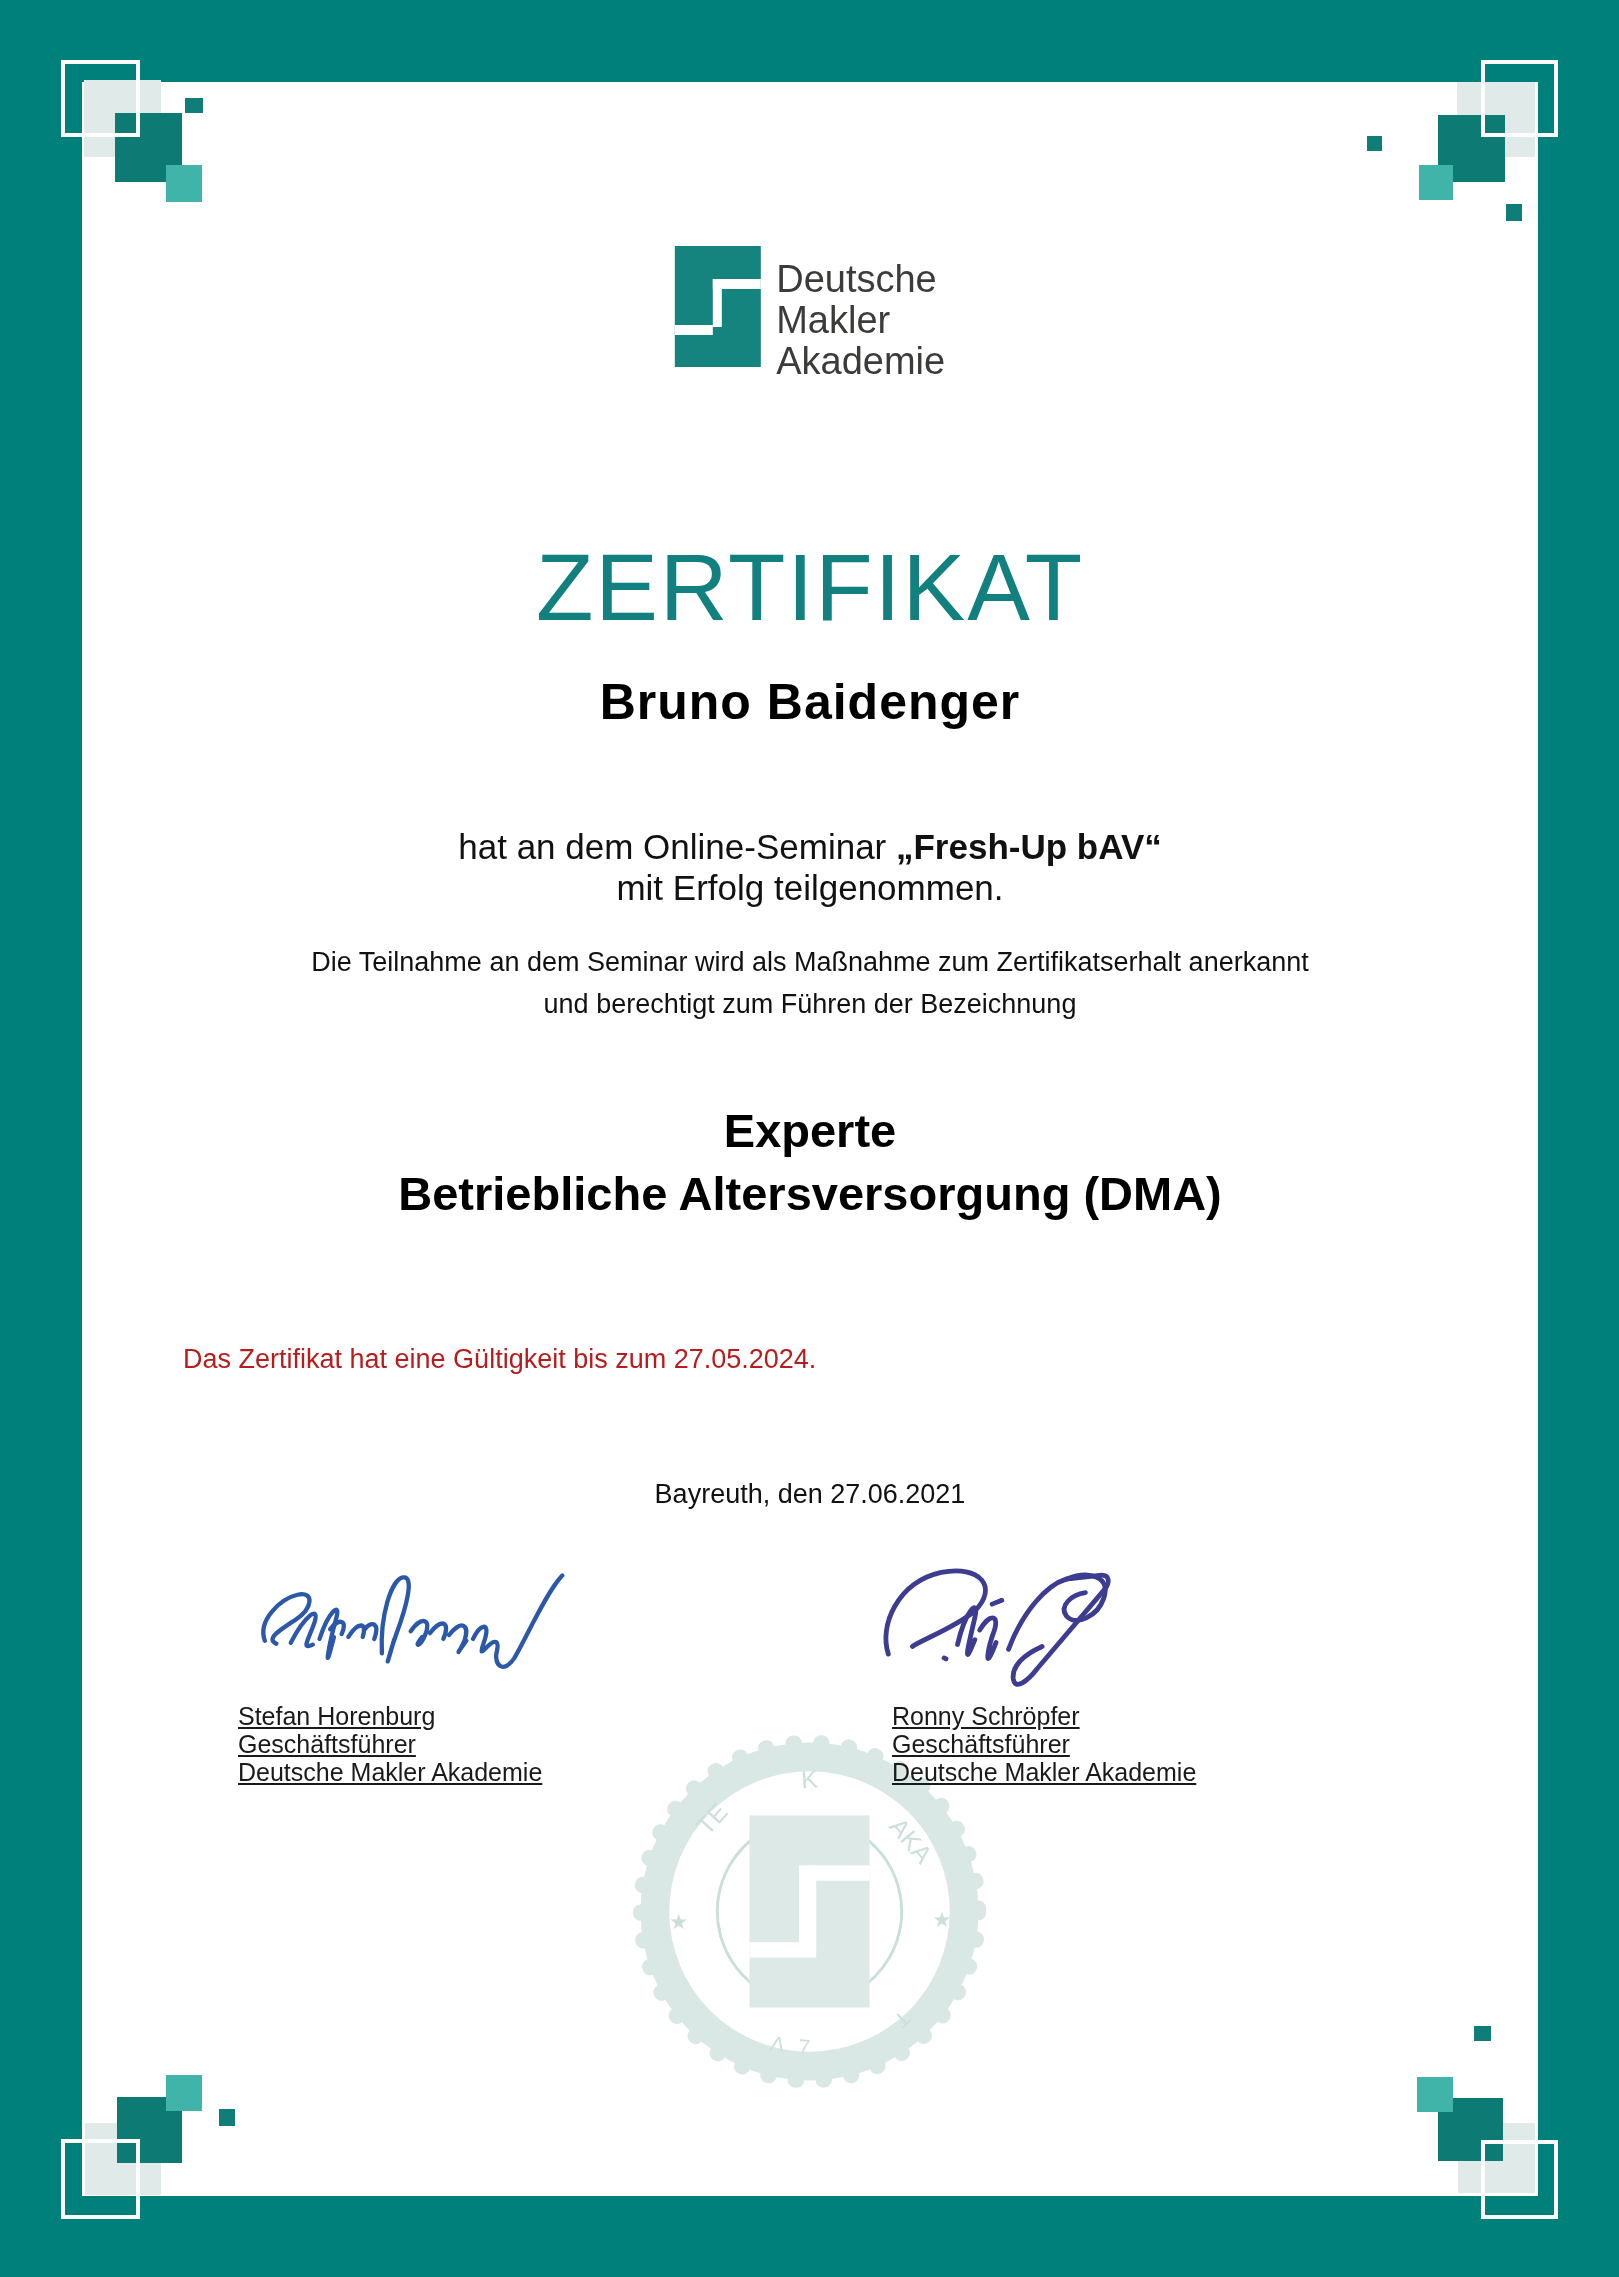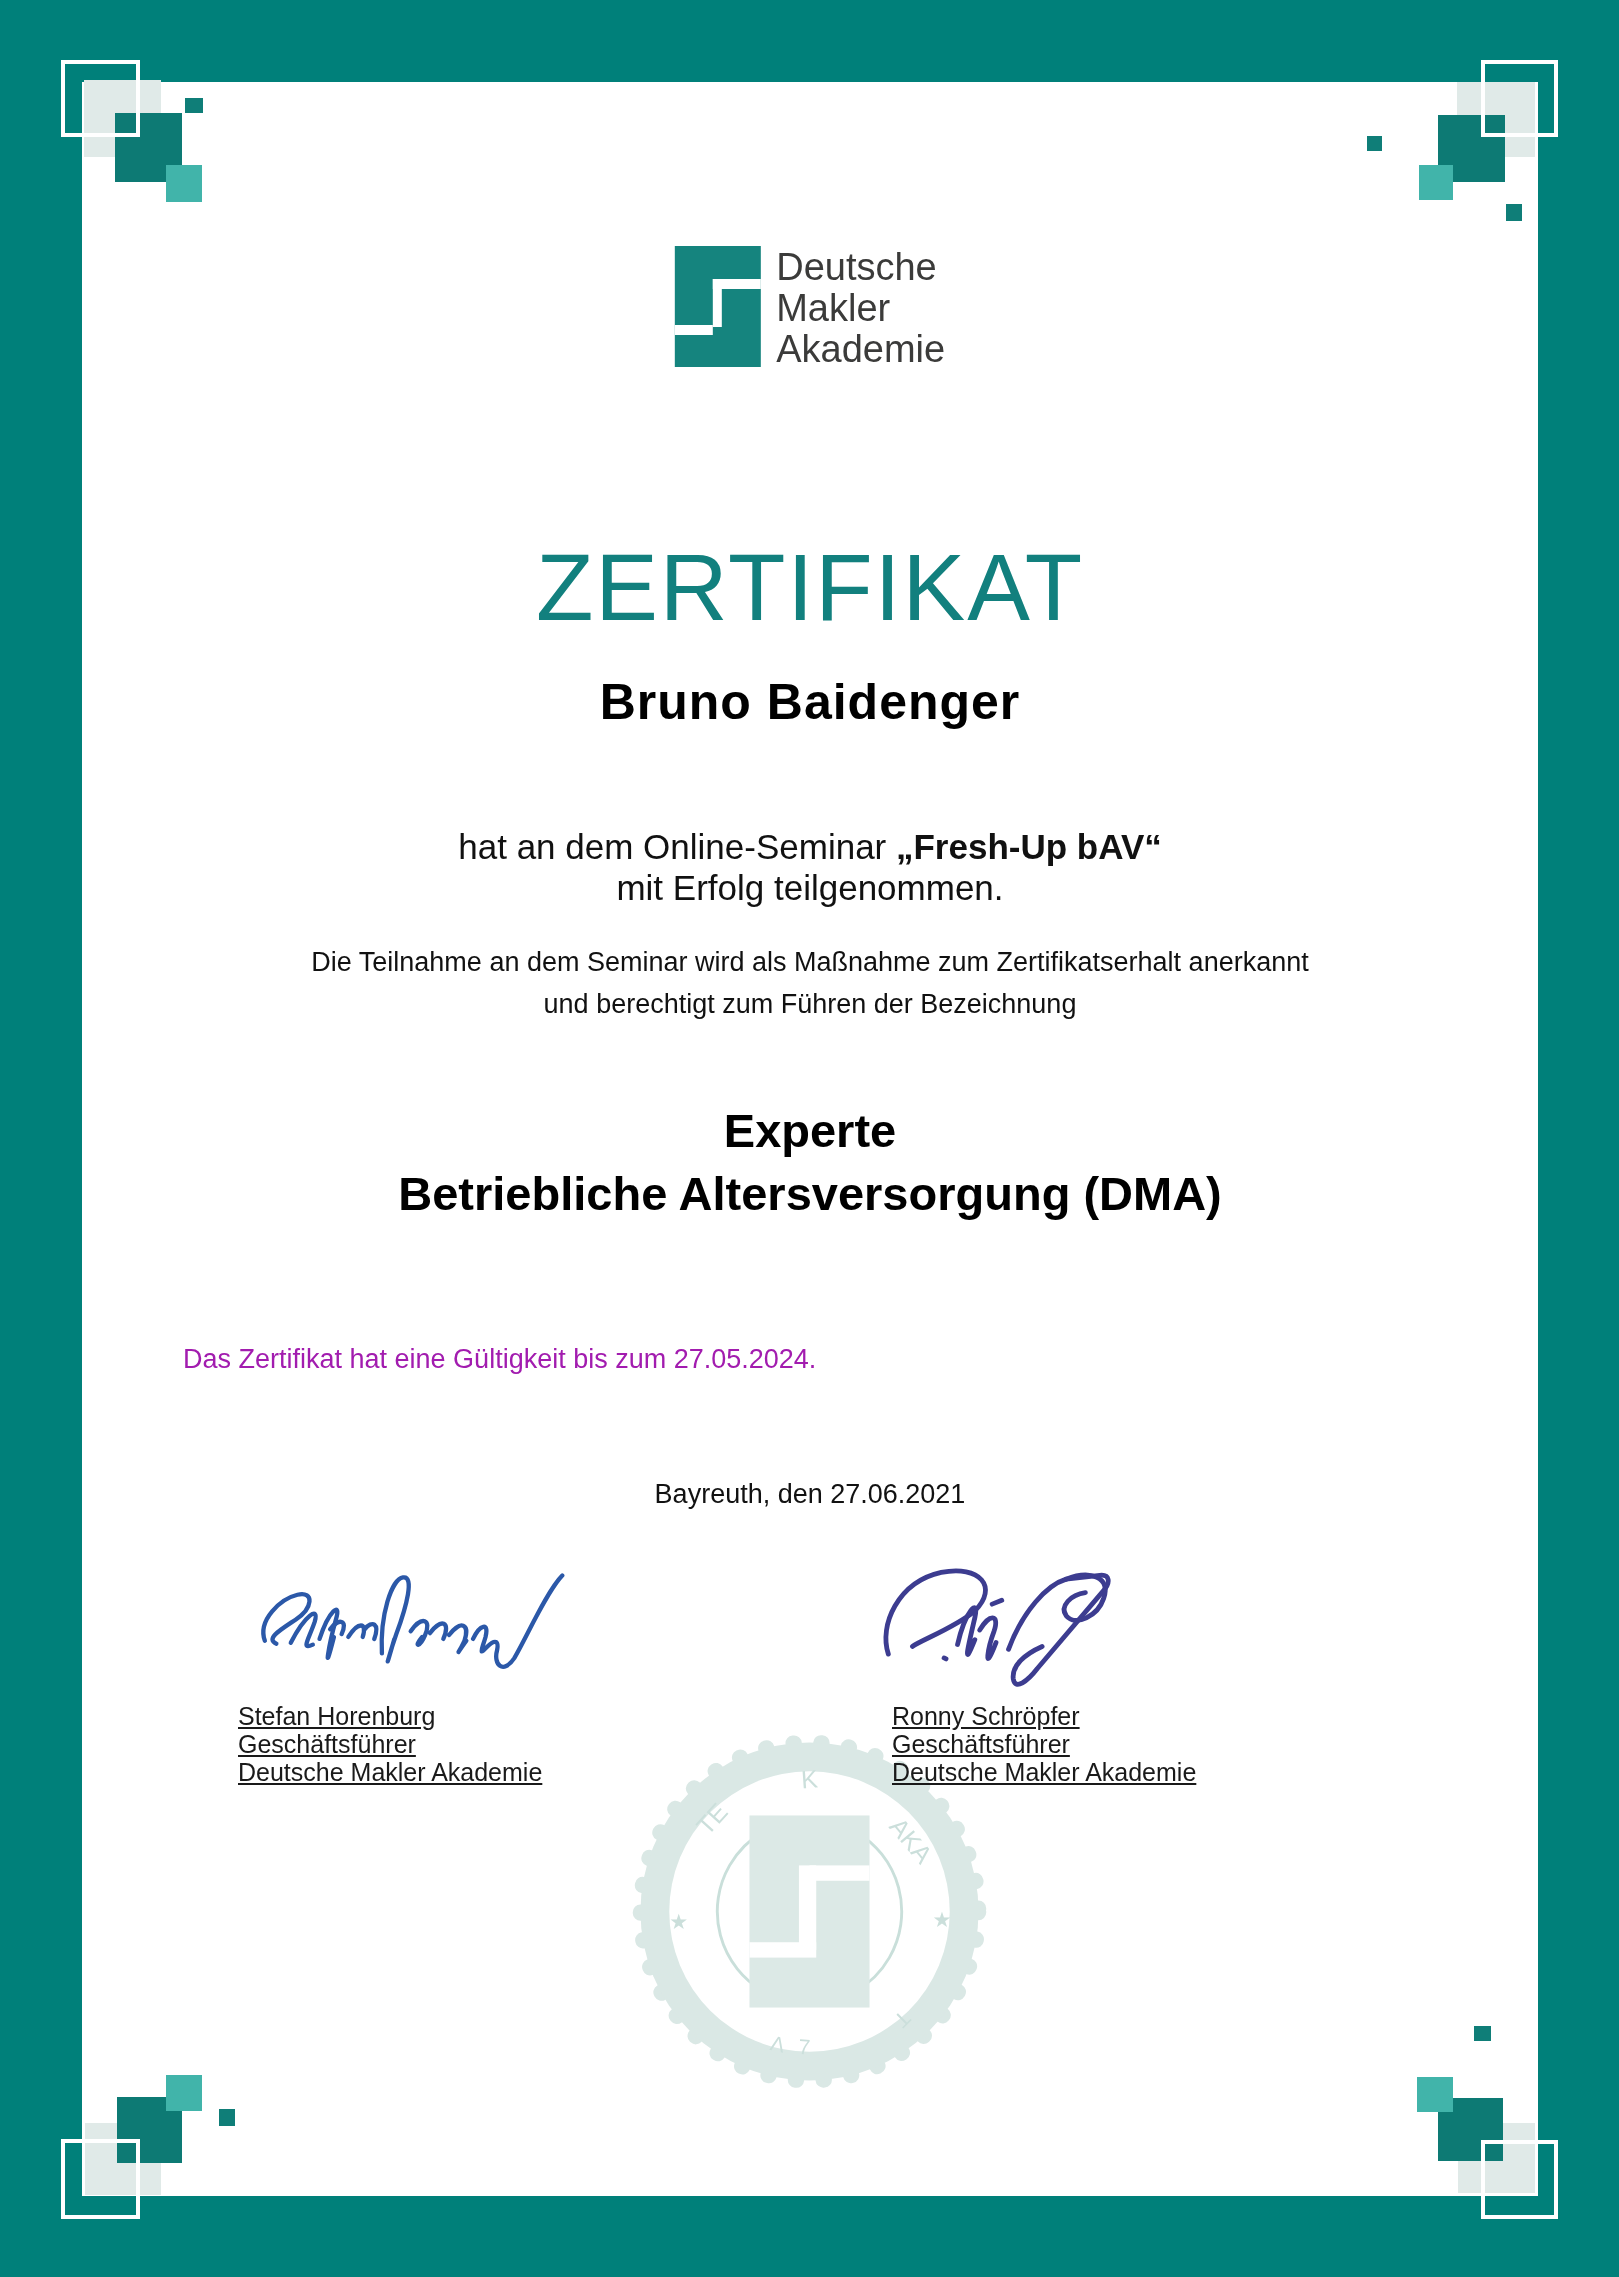--- a/index.html
+++ b/index.html
@@ -17,29 +17,29 @@
   .sq-tiny{background:#0F7E78;}
   .sq-outline{border:4.8px solid #ffffff;background:transparent;box-sizing:border-box;z-index:3;}
 
   
   .logo{position:absolute;top:246px;left:50%;transform:translateX(-50%);display:flex;gap:15.4px;z-index:4;}
   .logo-mark{position:relative;width:86px;height:121px;background:#15847E;}
   .logo-mark .cut{position:absolute;background:#ffffff;}
   .cut-h1{left:44%;top:27%;width:56%;height:8.5%;}
   .cut-v {left:44%;top:27%;width:11%;height:40%;}
   .cut-h2{left:0;top:65%;width:44%;height:8.5%;}
-  .logo-text{font-size:38px;line-height:41px;color:#3B3B3A;margin-top:1px;}
+  .logo-text{font-size:38px;line-height:41px;color:#3B3B3A;margin-top:13px;}
 
   .center-text{position:absolute;left:0;width:100%;text-align:center;z-index:4;}
   .title{top:534px;font-size:94px;font-weight:400;letter-spacing:1.9px;color:#12807E;}
   .name{top:673px;font-size:50px;font-weight:700;letter-spacing:1px;color:#000000;}
   .para1{top:826px;font-size:35px;line-height:41px;color:#111111;}
   .para2{top:941px;font-size:27px;line-height:42px;color:#111111;}
   .qual{top:1099px;font-size:47px;font-weight:700;line-height:63px;color:#000000;}
-  .validity{position:absolute;left:183px;top:1344px;font-size:27px;color:#a21caf;z-index:4;}
+  .validity{position:absolute;left:183px;top:1344px;font-size:27px;color:#b91c1c;z-index:4;}
   .placedate{top:1479px;font-size:27px;color:#111111;}
 
   .seal{position:absolute;left:627px;top:1729px;z-index:0;}
 
   .sig-svg{position:absolute;z-index:3;}
   .sig-svg-left{left:238px;top:1562px;}
   .sig-svg-right{left:869px;top:1558px;}
   .sig-text{position:absolute;font-size:25px;line-height:28px;color:#1A1A1A;z-index:5;text-decoration:underline;}
   .sig-text-left{left:238px;top:1702px;}
   .sig-text-right{left:892px;top:1702px;}

